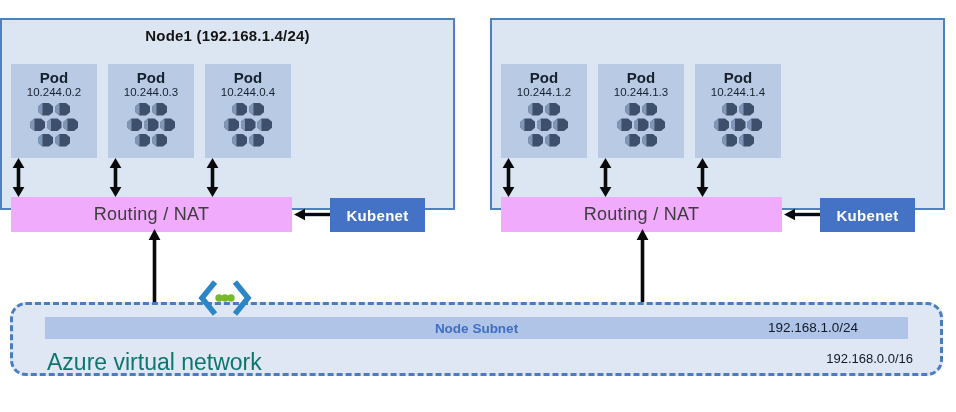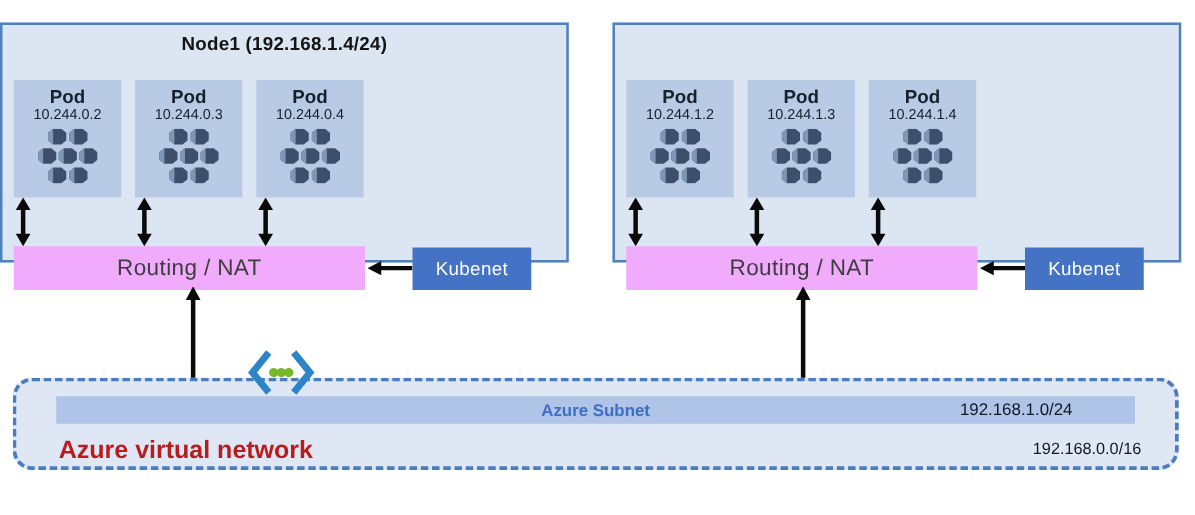--- a/index.html
+++ b/index.html
@@ -16,37 +16,37 @@
   .pod-name{font-size:15px;font-weight:700;color:#16202e;margin-top:5px;line-height:1.15;}
   .pod-ip{font-size:11.5px;color:#16202e;line-height:1.2;}
   .pod-icon{margin-top:3px;}
   .varrow{margin-top:0;}
 
   .routing{position:absolute;left:9px;top:177px;width:281px;height:35px;background:#f0abfc;
            display:flex;align-items:center;justify-content:center;
            font-size:18px;color:#3d3d3d;letter-spacing:.3px;}
   .harrow{position:absolute;left:292px;top:187px;}
   .kubenet{position:absolute;left:328px;top:178px;width:95px;height:34px;background:#4472c4;
-           color:#ffffff;font-size:15px;font-weight:400;display:flex;align-items:center;
+           color:#ffffff;font-size:15px;font-weight:700;display:flex;align-items:center;
            justify-content:center;letter-spacing:.3px;}
 
   
   .connector{position:absolute;top:229px;}
   #connector-1{left:147px;} #connector-2{left:635px;}
 
   
   .vnet-box{position:absolute;left:10px;top:302px;width:933px;height:74px;
             background:#dfe6f4;border:3px dashed #4a7cc0;border-radius:16px;box-sizing:border-box;}
   .subnet-bar{position:absolute;left:45px;top:317px;width:863px;height:22px;background:#afc4e6;}
   .subnet-label{position:absolute;left:0;right:0;top:0;bottom:0;display:flex;align-items:center;
                 justify-content:center;font-size:13.5px;font-weight:700;color:#3f6fc4;}
   .subnet-cidr{position:absolute;right:50px;top:0;height:30px;line-height:22px;
                font-size:13.5px;color:#111827;}
   .vnet-cidr{position:absolute;right:43px;top:351px;font-size:13px;color:#111827;}
-  .vnet-label{position:absolute;left:47px;top:349px;font-size:20px;font-weight:700;color:#b91c1c;}
+  .vnet-label{position:absolute;left:47px;top:349px;font-size:23px;font-weight:400;color:#0f766e;}
   .vnet-icon{position:absolute;left:195px;top:277px;}
 </style>
 </head>
 <body>
 
 <svg width="0" height="0" style="position:absolute" aria-hidden="true">
   <defs>
     <g id="hexunit">
       <path d="M4.5,0 L11,0 L15,3.2 L15,9.3 L11,12.5 L4.5,12.5 L0.5,9.3 L0.5,3.2 Z" fill="#3e4f6b"></path>
       <path d="M4.5,0 L4.5,12.5 L0.5,9.3 L0.5,3.2 Z" fill="#8096b6"></path>
@@ -172,21 +172,21 @@
   </svg>
   <svg class="connector" id="connector-2" width="15" height="90" viewBox="0 0 15 90">
     <line x1="7.5" y1="9" x2="7.5" y2="81" stroke="#0a0a0a" stroke-width="3.6"></line>
     <polygon points="7.5,0 1.6,11 13.4,11" fill="#0a0a0a"></polygon>
     <polygon points="7.5,90 1.6,79 13.4,79" fill="#0a0a0a"></polygon>
   </svg>
 
   <div class="vnet-box"></div>
 
   <div class="subnet-bar">
-    <div class="subnet-label">Azure Subnet</div>
+    <div class="subnet-label">Node Subnet</div>
     <div class="subnet-cidr">192.168.1.0/24</div>
   </div>
   <div class="vnet-cidr">192.168.0.0/16</div>
   <div class="vnet-label">Azure virtual network</div>
 
   <svg class="vnet-icon" width="60" height="42" viewBox="0 0 60 42">
     <polyline points="20,5 7,21 20,37" fill="none" stroke="#2b85c6" stroke-width="5.5"></polyline>
     <polyline points="40,5 53,21 40,37" fill="none" stroke="#2b85c6" stroke-width="5.5"></polyline>
     <circle cx="24" cy="21" r="3.7" fill="#76b82a"></circle>
     <circle cx="30" cy="21" r="3.7" fill="#76b82a"></circle>

